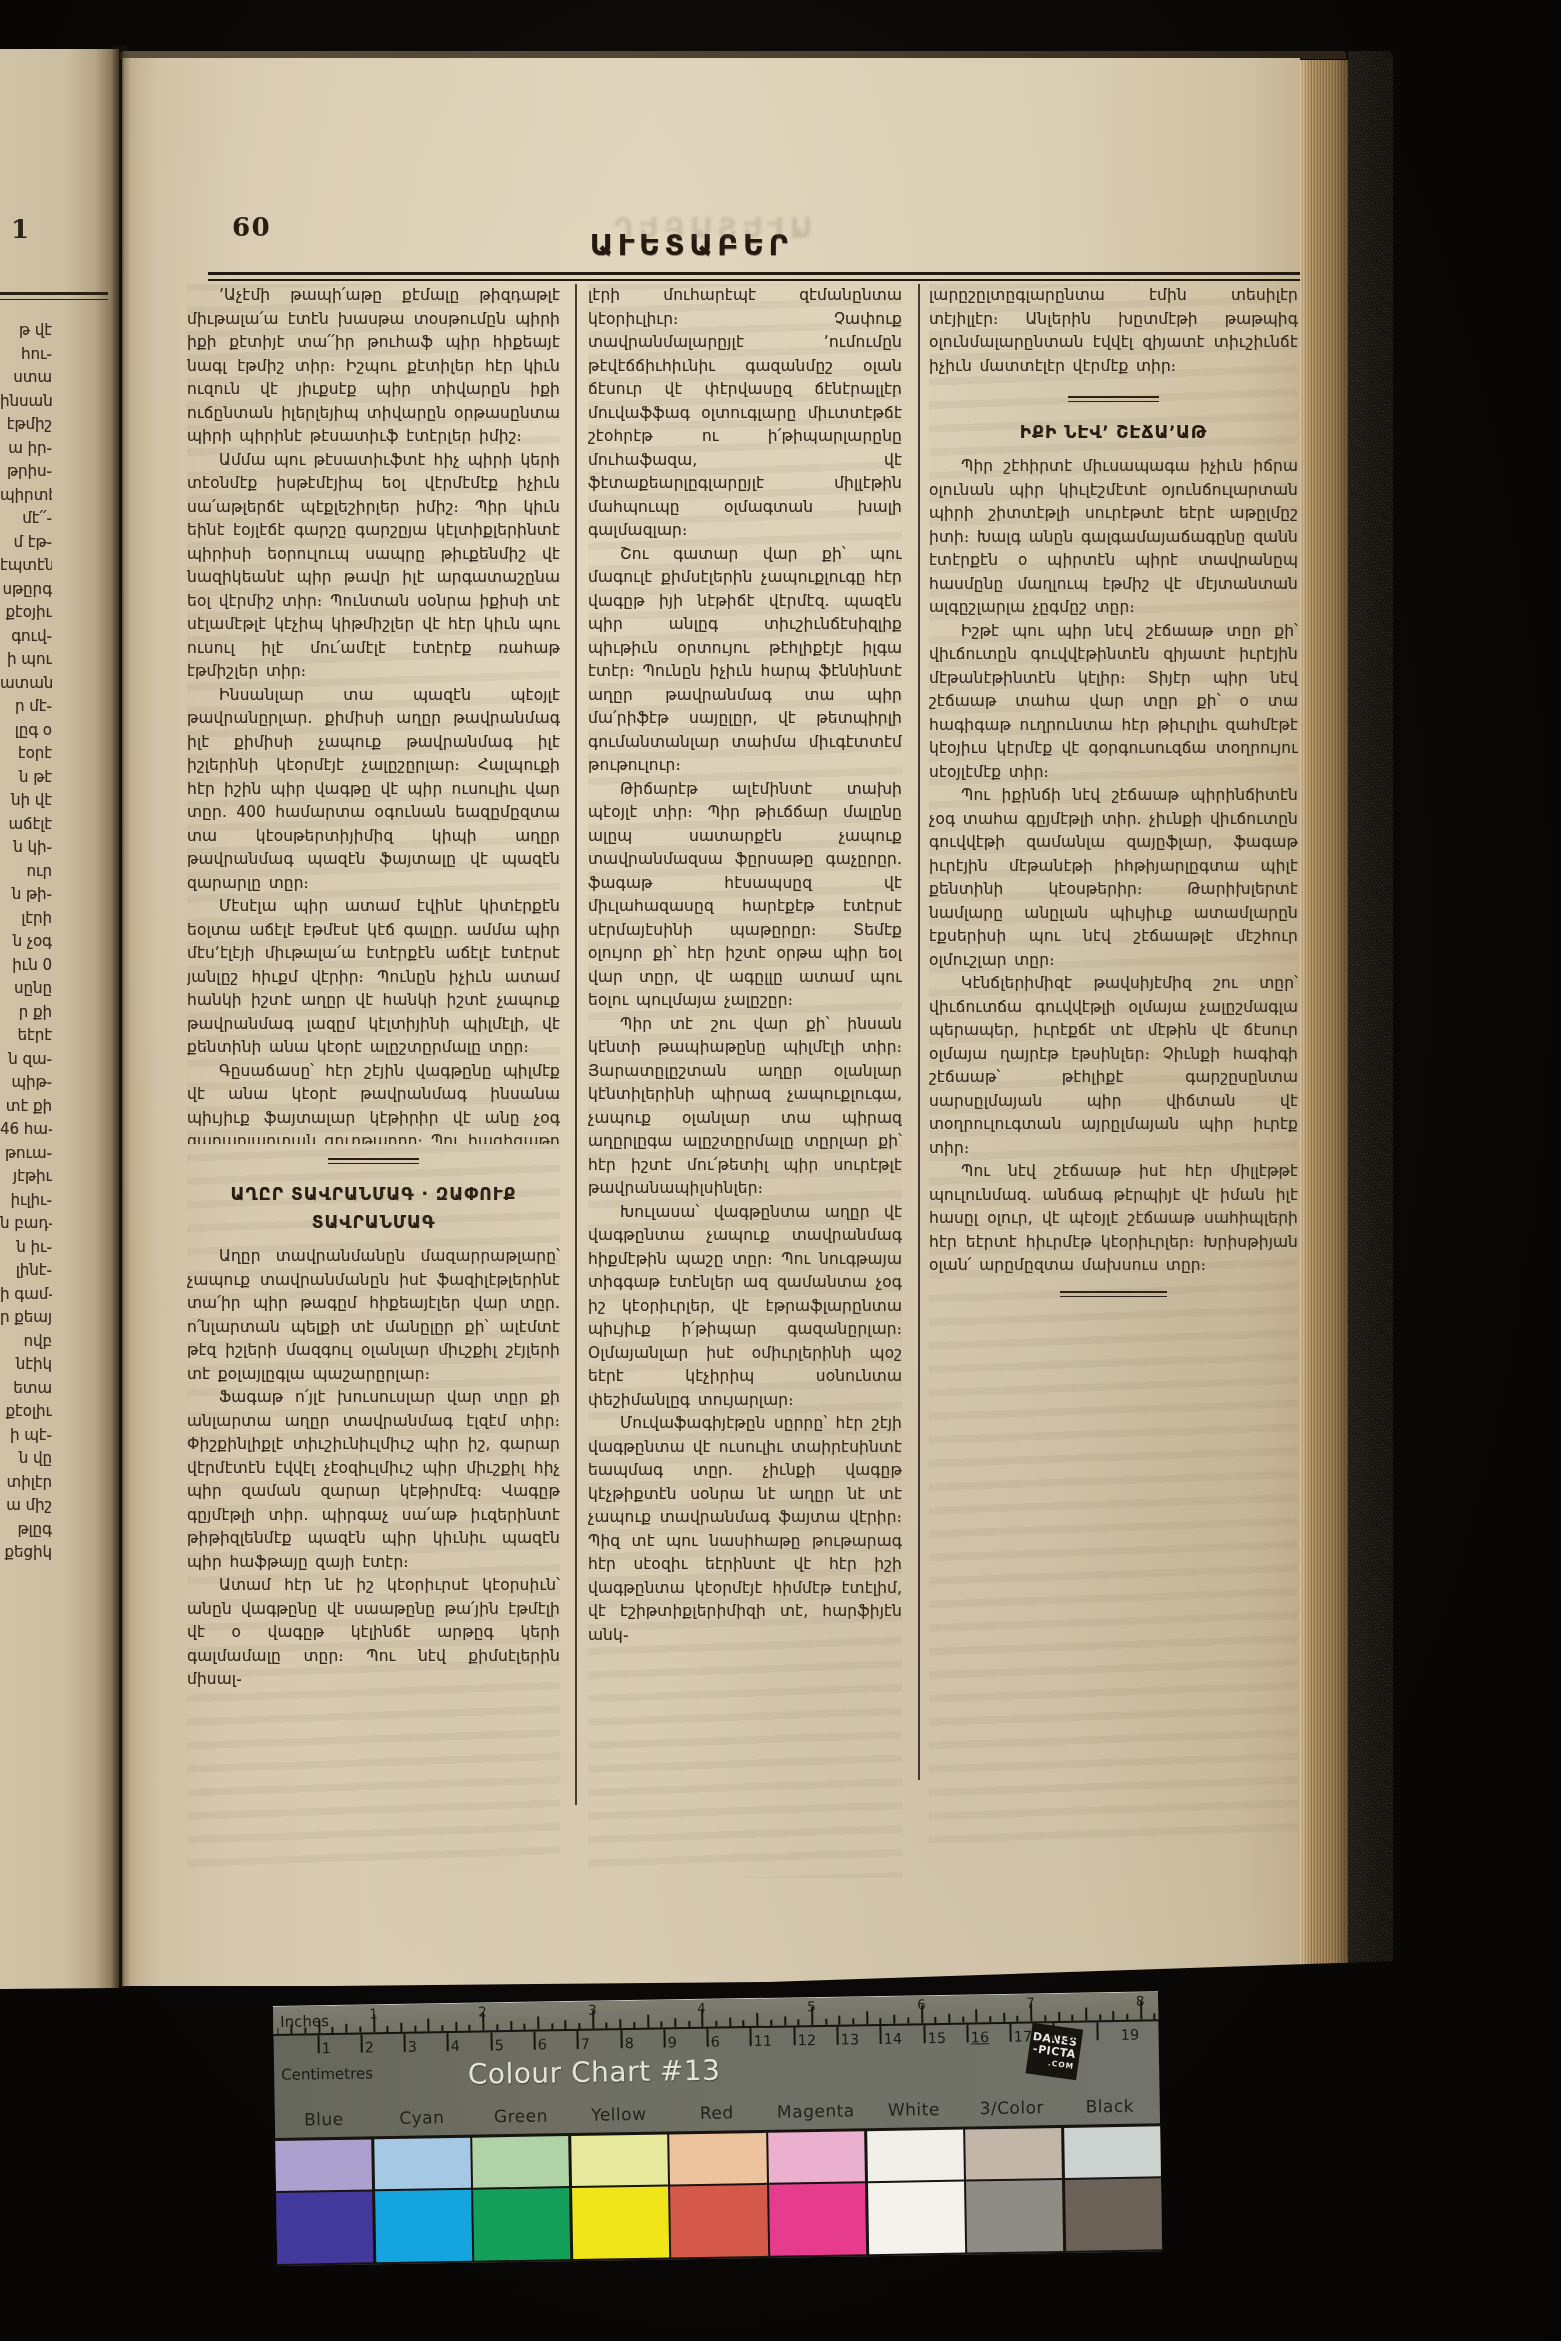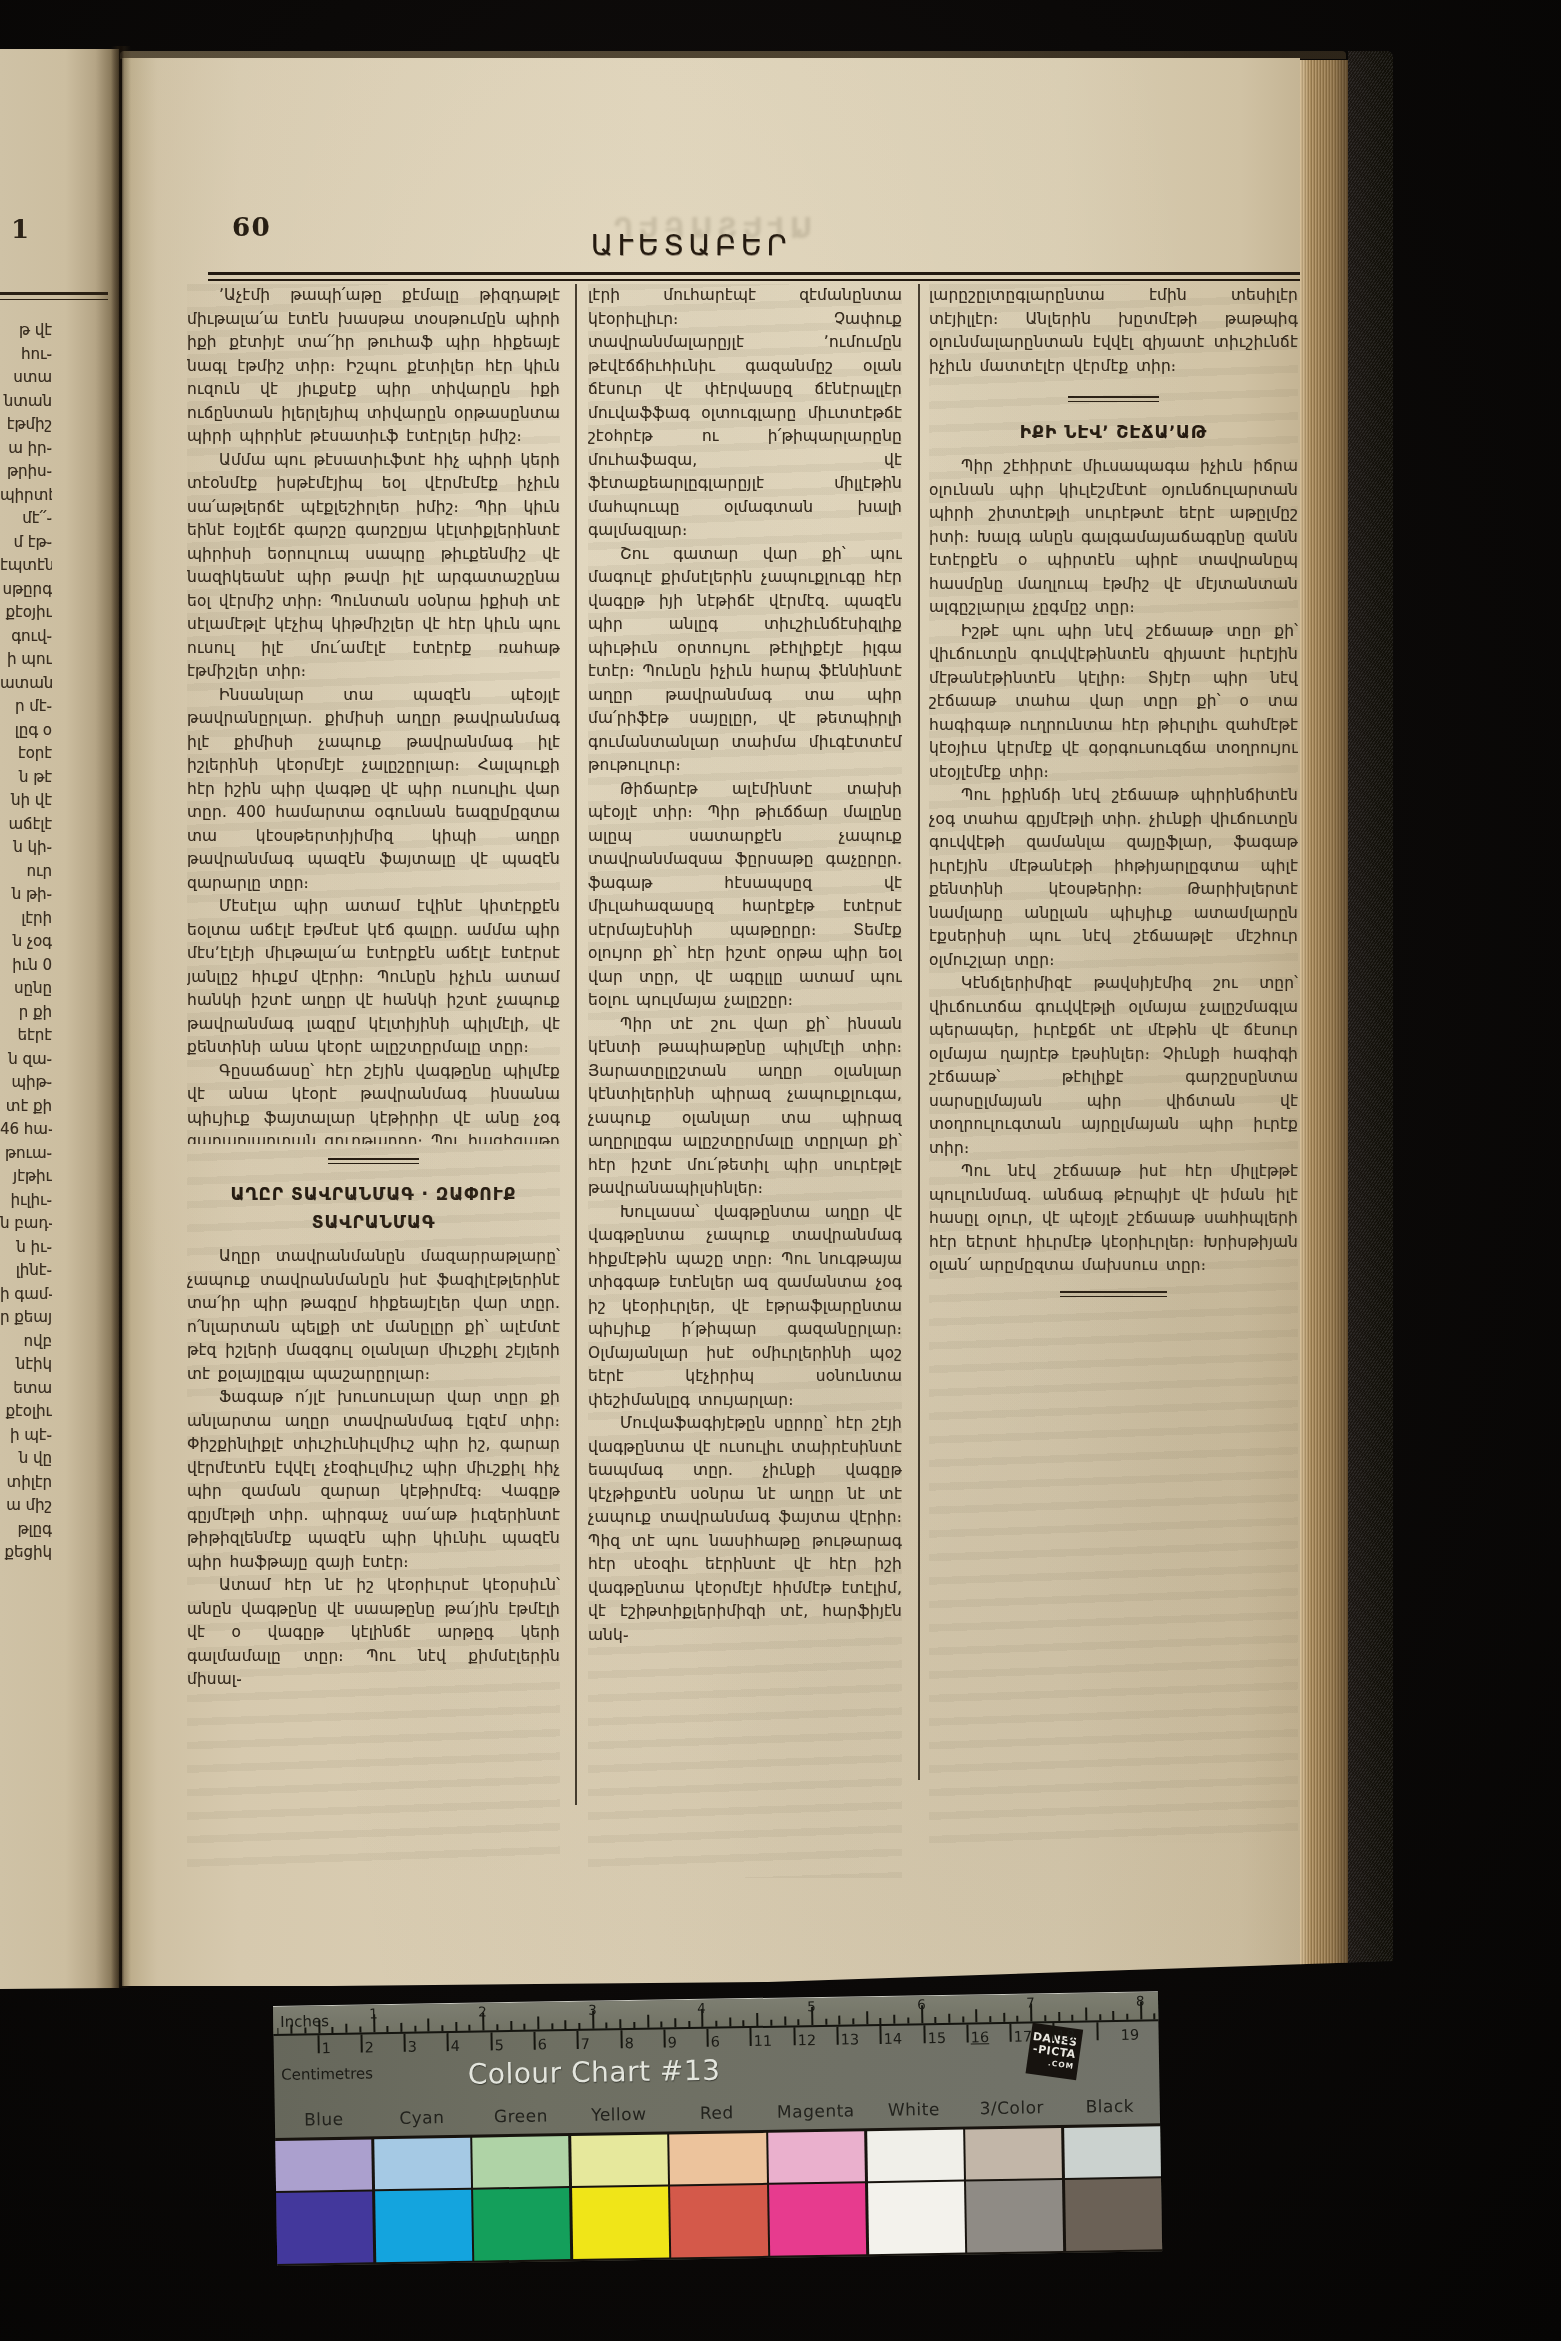--- a/index.html
+++ b/index.html
@@ -45,21 +45,21 @@
       linear-gradient(90deg,#b7a784 0%,#cfc1a4 3%,#d6c9ae 10%,#dbcfb5 45%,#d8ccb1 80%,#d0c2a4 95%,#c4b494 100%);
   }
   .pagenum{
     position:absolute;left:110px;top:154px;
     font-family:"DejaVu Serif",serif;font-weight:bold;font-size:26px;color:#271e13;
     letter-spacing:1.5px;text-shadow:0.3px 0.4px 0.4px rgba(40,28,16,.35);
   }
   .masthead-wrap{position:absolute;left:0;top:170px;width:100%;text-align:center;}
   .masthead{
     display:inline-block;margin-left:-40px;
-    font-size:29px;font-weight:normal;color:#241a10;letter-spacing:4.5px;
+    font-size:29px;font-weight:bold;color:#241a10;letter-spacing:4.5px;
     text-shadow:0.3px 0.5px 0.5px rgba(40,28,16,.4);
   }
   .masthead-ghost{
     position:absolute;left:0;top:-17px;width:100%;text-align:center;
     font-size:29px;font-weight:bold;letter-spacing:4.5px;color:#6c6148;
     opacity:.20;filter:blur(1.5px);transform:scaleX(-1);pointer-events:none;
   }
   .header-rule{
     position:absolute;left:86px;top:214px;width:1092px;height:4px;
     border-top:3.5px solid #221910;border-bottom:2px solid #221910;
@@ -170,21 +170,21 @@
 <body>
 
 <div class="book">
   <div class="left-page">
     <div class="lp-num">1</div>
     <div class="lp-rule"></div>
     <div class="lp-frags">
         <div class="frag">թ վէ</div>
         <div class="frag">հու֊</div>
         <div class="frag">ստա</div>
-        <div class="frag">նտան</div>
+        <div class="frag">ինսան</div>
         <div class="frag">էթմիշ</div>
         <div class="frag">ա իր֊</div>
         <div class="frag">թրիս֊</div>
         <div class="frag">պիրտէն</div>
         <div class="frag">մէ՛՛֊</div>
         <div class="frag">մ էթ֊</div>
         <div class="frag">էպտէն</div>
         <div class="frag">սթըրգ</div>
         <div class="frag">քէօյիւ</div>
         <div class="frag">գուվ֊</div>

